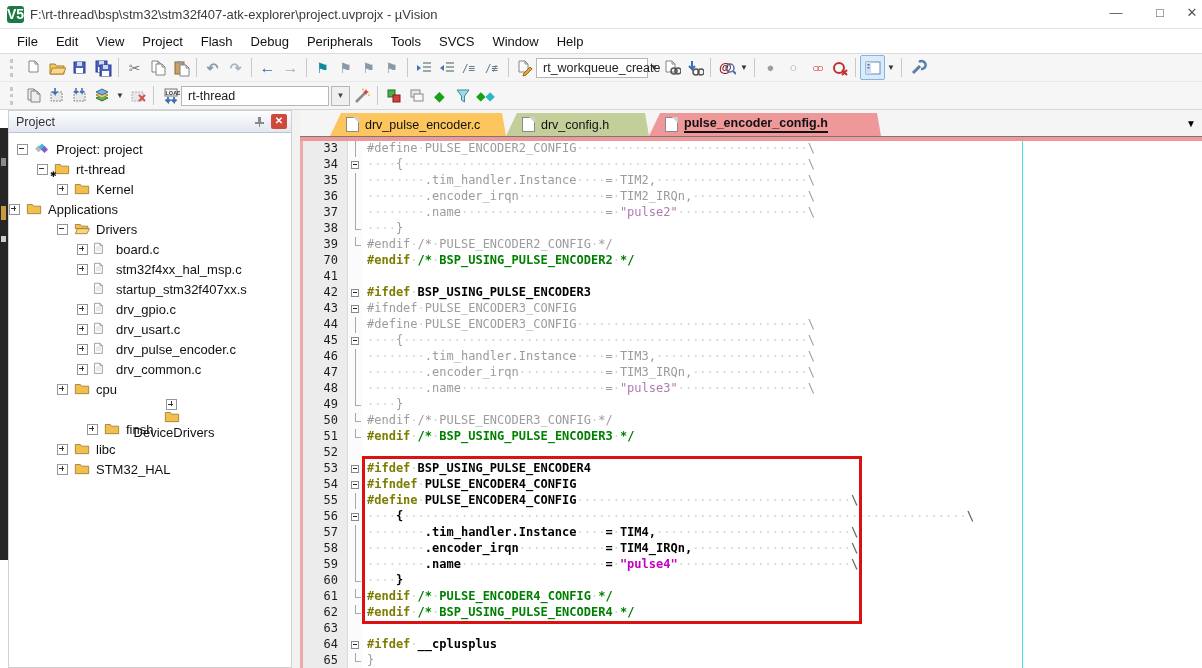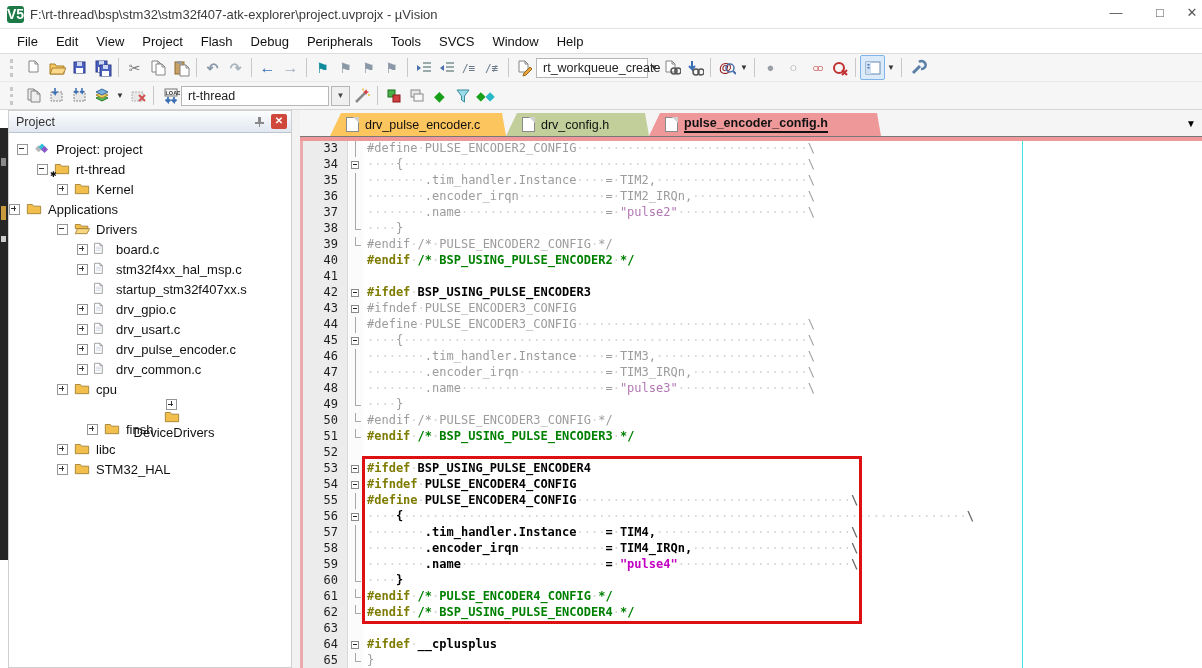--- a/index.html
+++ b/index.html
@@ -604,21 +604,21 @@
       <div id="ebody">
         <div id="salmon-edge"></div>
         <div id="gutter">
             <div class="gn">33</div>
             <div class="gn">34</div>
             <div class="gn">35</div>
             <div class="gn">36</div>
             <div class="gn">37</div>
             <div class="gn">38</div>
             <div class="gn">39</div>
-            <div class="gn">40</div>
+            <div class="gn">70</div>
             <div class="gn">41</div>
             <div class="gn">42</div>
             <div class="gn">43</div>
             <div class="gn">44</div>
             <div class="gn">45</div>
             <div class="gn">46</div>
             <div class="gn">47</div>
             <div class="gn">48</div>
             <div class="gn">49</div>
             <div class="gn">50</div>

